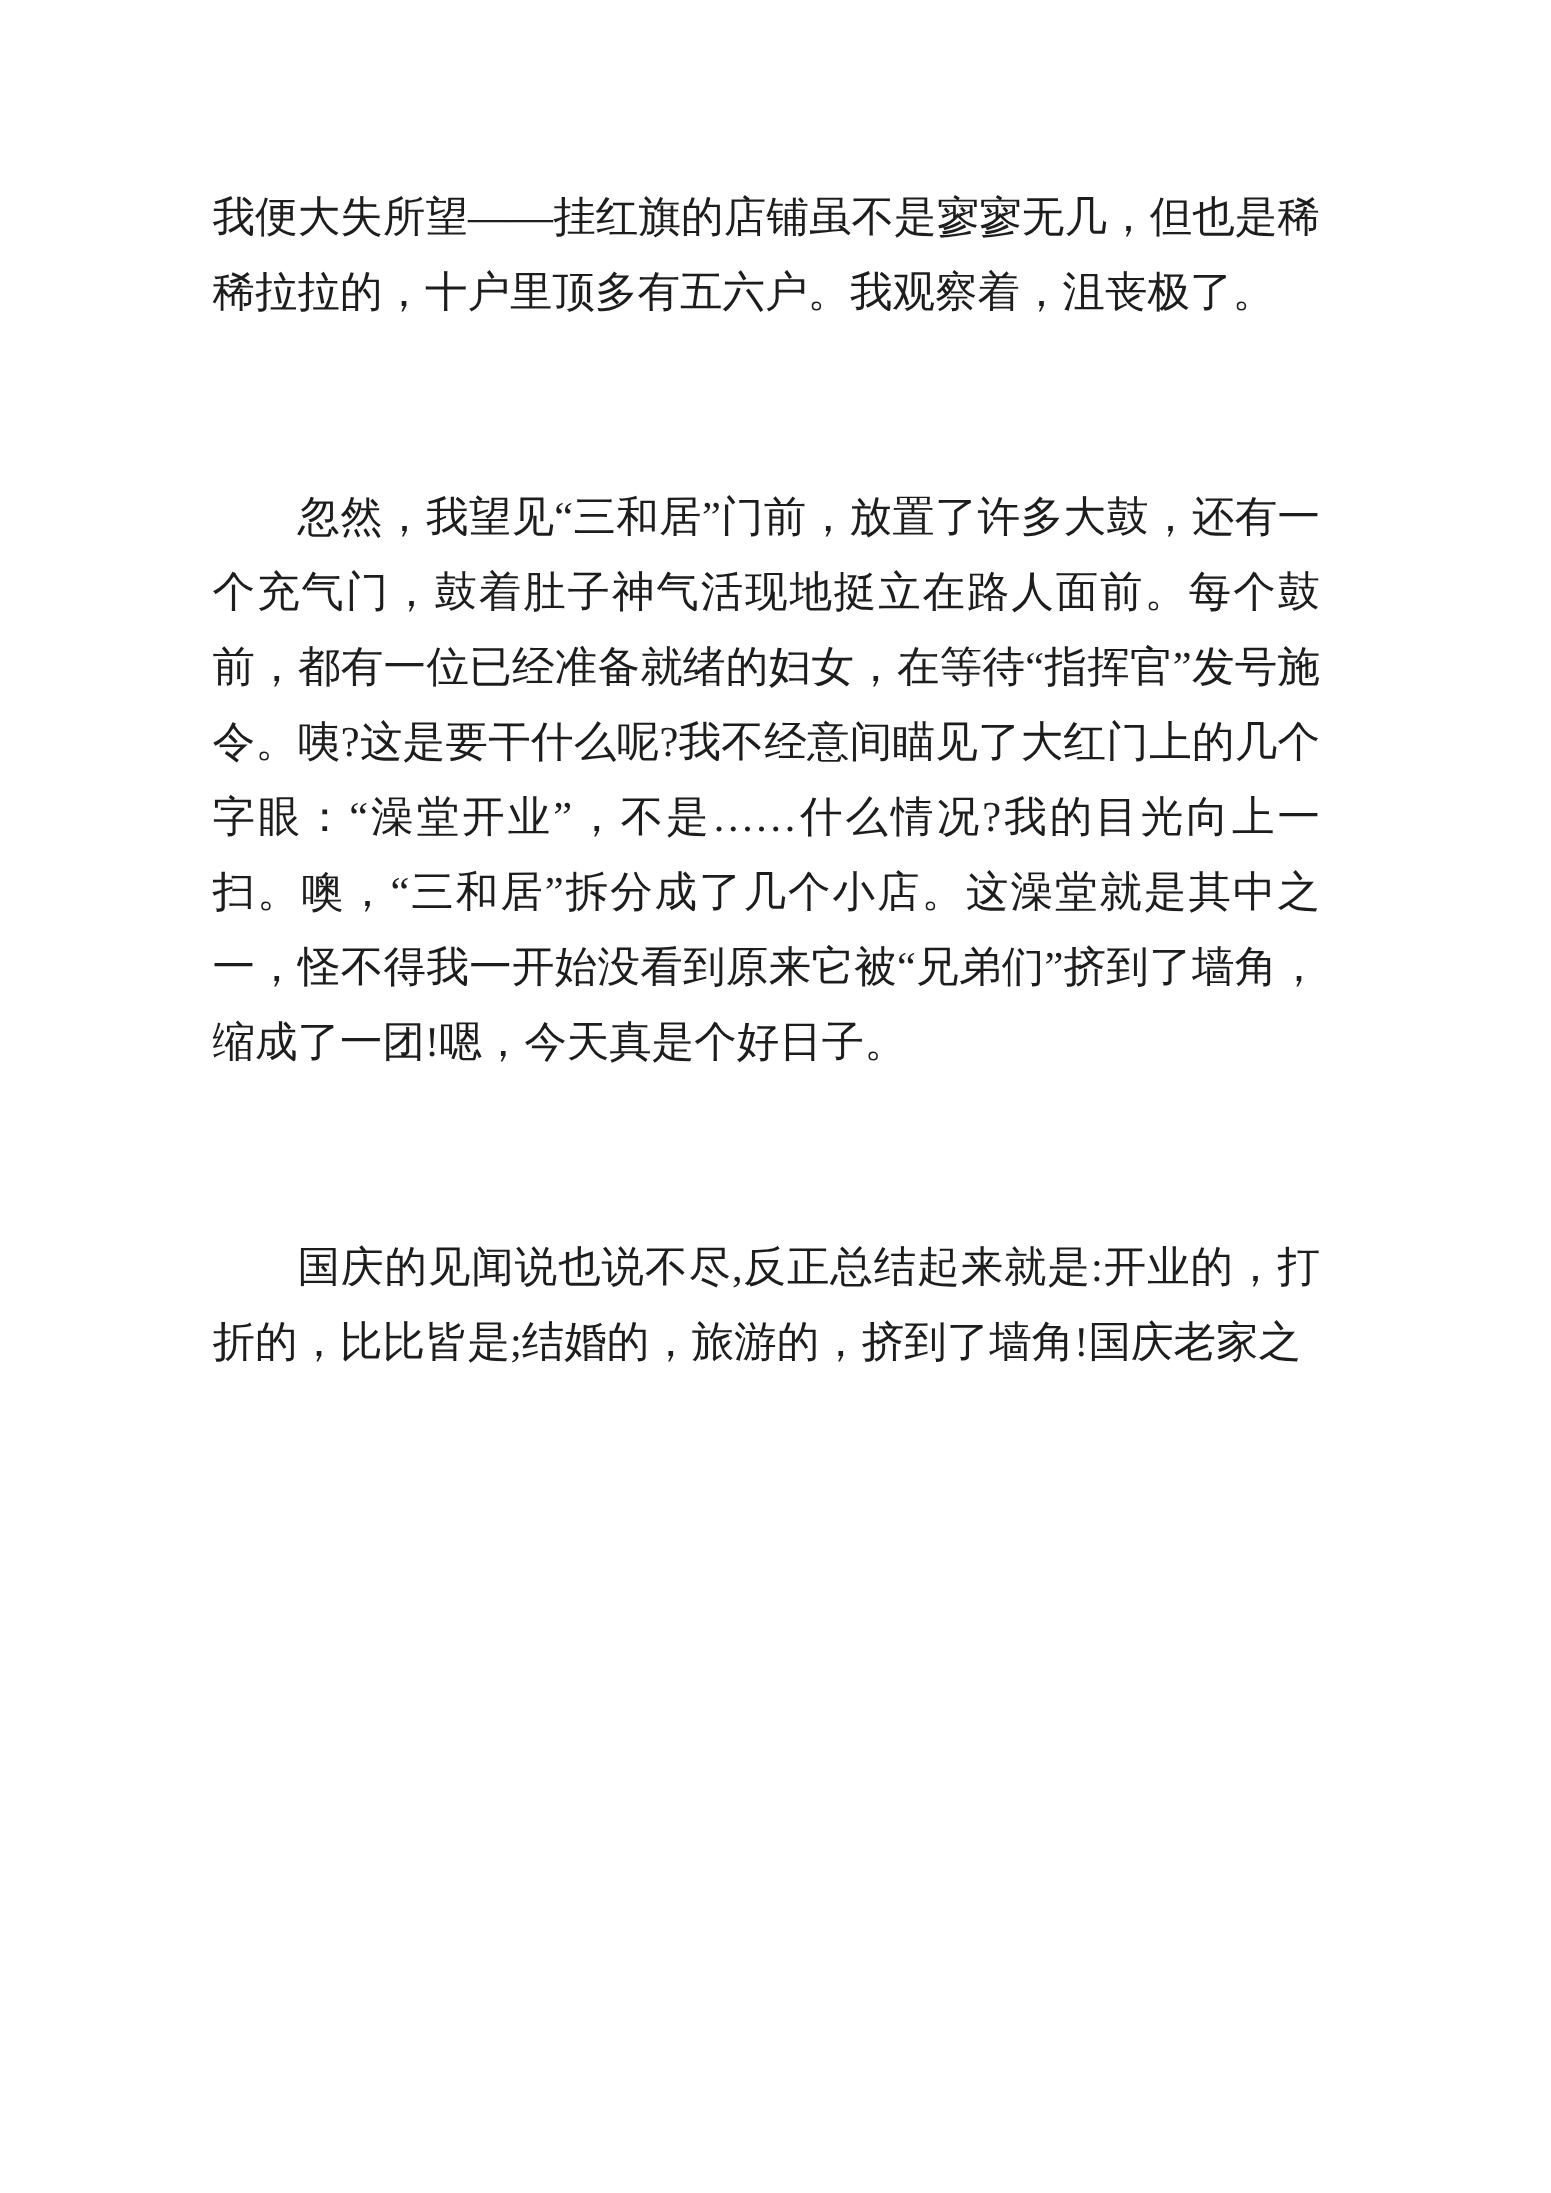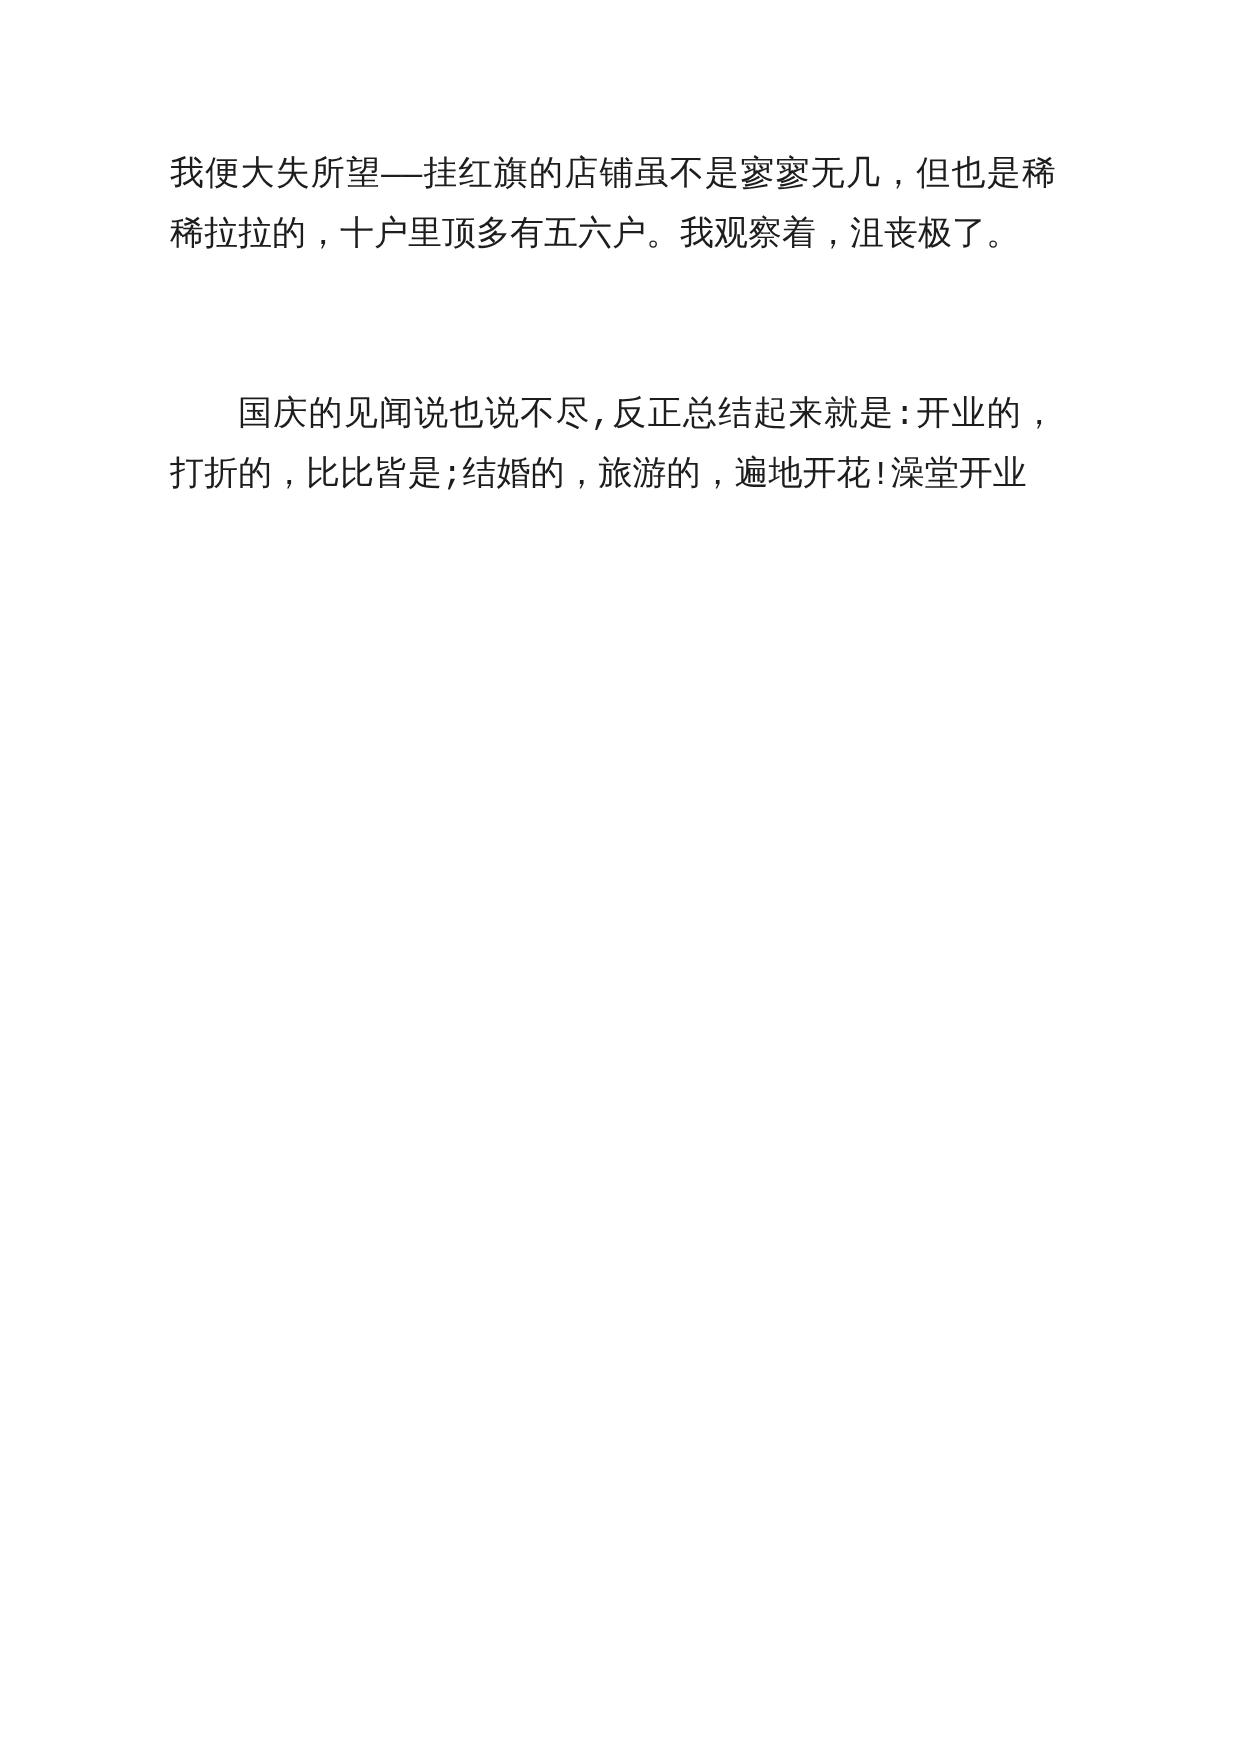--- a/index.html
+++ b/index.html
@@ -18,25 +18,25 @@
     font-family: "Liberation Serif", "DejaVu Serif", serif;
     font-size: 34px;
     line-height: 60px;
     color: #1d1d1d;
     text-align: justify;
   }
   .page p {
     margin: 0 0 120px 0;
     text-align: justify;
     word-break: break-all;
-    font-family: Liberation Mono, monospace;
   }
   .page p.indent {
     text-indent: 2em;
   }
 </style>
 </head>
 <body>
 
 <div class="page">
   <p>我便大失所望——挂红旗的店铺虽不是寥寥无几，但也是稀稀拉拉的，十户里顶多有五六户。我观察着，沮丧极了。</p>
-  <p class="indent">国庆的见闻说也说不尽,反正总结起来就是:开业的，打折的，比比皆是;结婚的，旅游的，遍地开花!澡堂开业</p>
+  <p class="indent">忽然，我望见“三和居”门前，放置了许多大鼓，还有一个充气门，鼓着肚子神气活现地挺立在路人面前。每个鼓前，都有一位已经准备就绪的妇女，在等待“指挥官”发号施令。咦?这是要干什么呢?我不经意间瞄见了大红门上的几个字眼：“澡堂开业”，不是……什么情况?我的目光向上一扫。噢，“三和居”拆分成了几个小店。这澡堂就是其中之一，怪不得我一开始没看到原来它被“兄弟们”挤到了墙角，缩成了一团!嗯，今天真是个好日子。</p>
+  <p class="indent">国庆的见闻说也说不尽,反正总结起来就是:开业的，打折的，比比皆是;结婚的，旅游的，挤到了墙角!国庆老家之</p>
 </div>
 
 </body></html>

